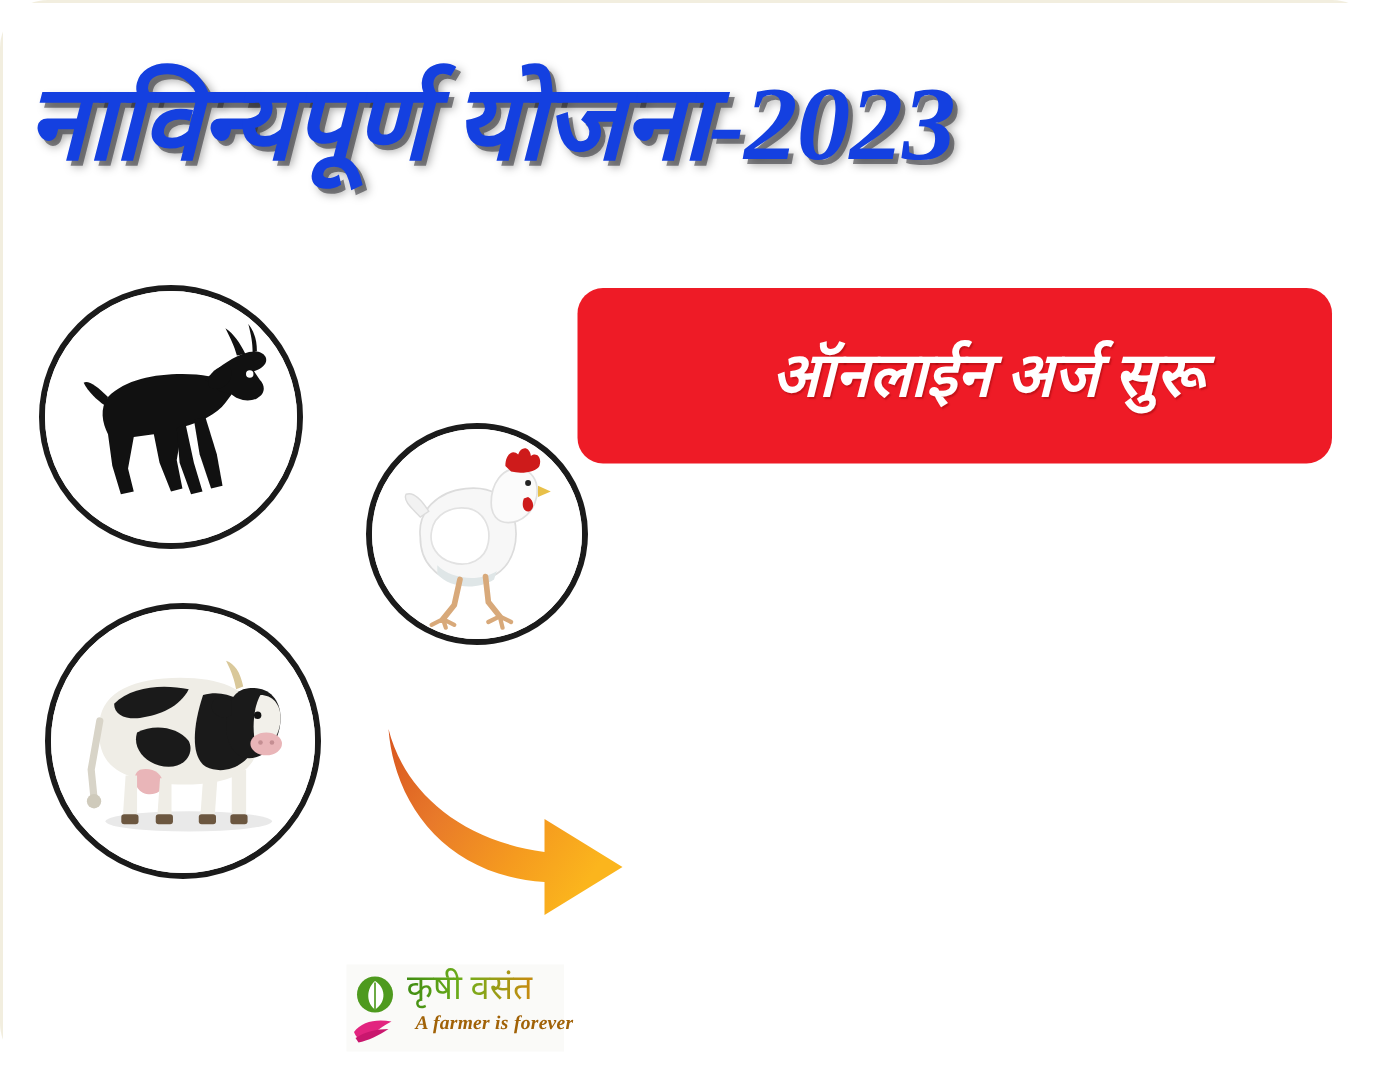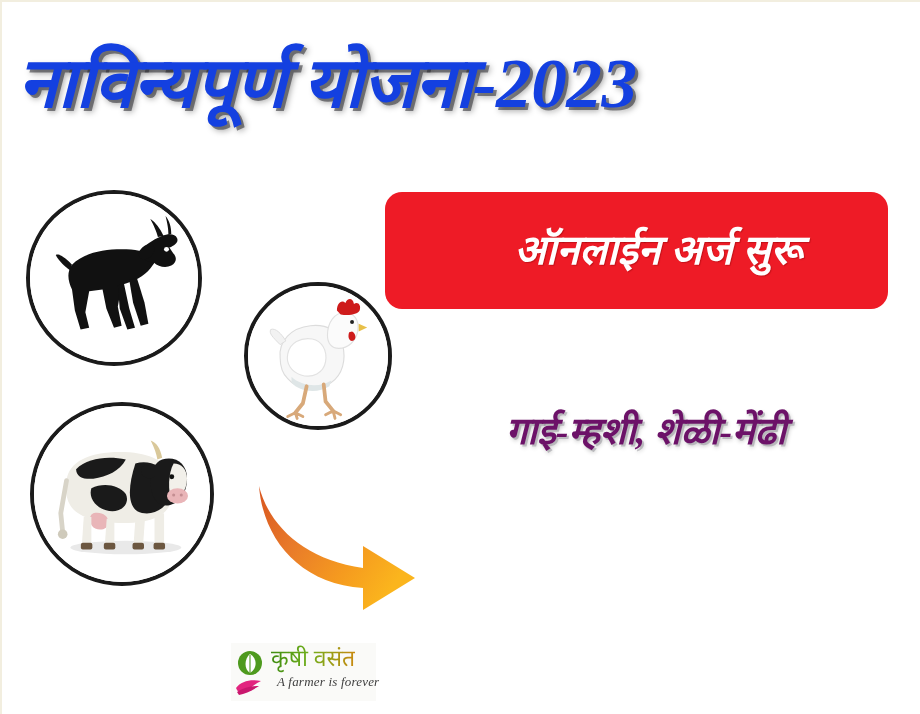--- a/index.html
+++ b/index.html
@@ -9,20 +9,21 @@
   }
   body {
     font-family: "Liberation Sans", sans-serif;
   }
   #poster {
     position: relative;
     width: 920px;
     height: 714px;
     background: #ffffff;
     overflow: hidden;
+    border-radius: 32px;
   }
   
   #poster::before {
     content: "";
     position: absolute;
     left: 0; top: 0;
     width: 100%; height: 100%;
     box-shadow: inset 3px 3px 0 -1px rgba(232, 224, 196, 0.55);
     pointer-events: none;
     z-index: 40;
@@ -164,24 +165,24 @@
     -webkit-background-clip: text;
     background-clip: text;
     color: transparent;
   }
   #logo .logo-tagline {
     position: absolute;
     left: 46px;
     top: 31px;
     font-family: "Liberation Serif", "DejaVu Serif", serif;
     font-style: italic;
-    font-weight: normal;
+    font-weight: bold;
     font-size: 13px;
     line-height: 16px;
-    color: #404040;
+    color: #a16207;
     white-space: nowrap;
     letter-spacing: 0.2px;
   }
 </style>
 </head>
 <body>
 
 <div id="poster">
 
   <div class="title">नाविन्यपूर्ण योजना-2023</div>
@@ -321,21 +322,20 @@
              L116 142
              L116 120
              C52 116, 16 70, 12 18 Z" fill="url(#arrowGrad)"></path>
   </svg>
 
   <div id="banner">
     <span class="banner-text">ऑनलाईन अर्ज सुरू</span>
   </div>
 
   <div id="subhead">
-    <div class="line">गाई-म्हशी, शेळी-मेंढी</div>
   </div>
 
   <div id="logo">
     <div class="logo-row">
       <svg class="logo-mark" viewBox="0 0 34 48" xmlns="http://www.w3.org/2000/svg">
 
         <circle cx="15" cy="15" r="12" fill="#4E9A1E"></circle>
         <path d="M15 6 C22 10, 23 20, 15 25 C9 21, 9 11, 15 6 Z" fill="#ffffff"></path>
         <path d="M15 7 L15 25" stroke="#4E9A1E" stroke-width="1.1"></path>
 

